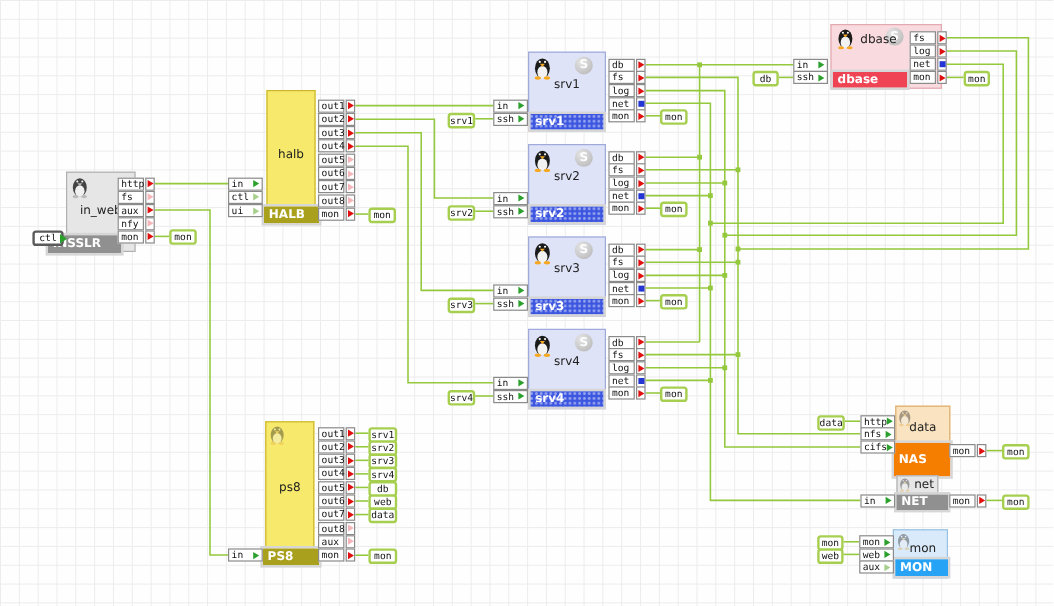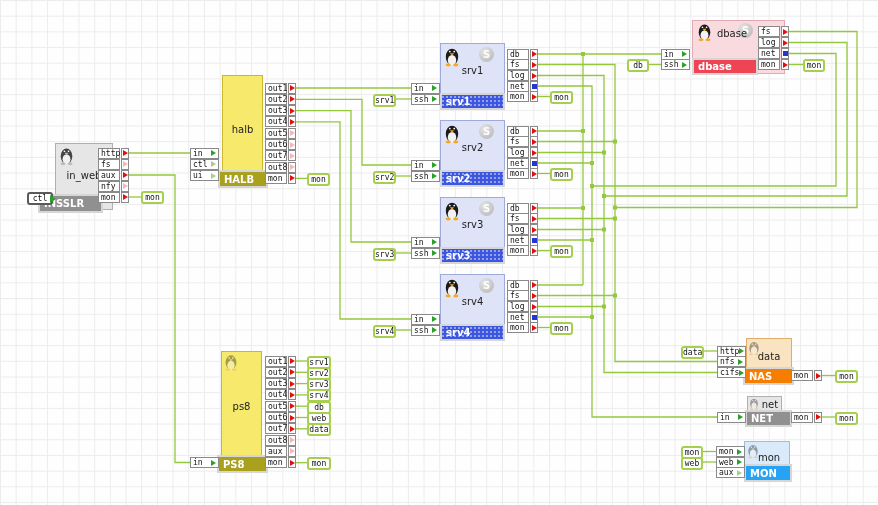--- a/index.html
+++ b/index.html
@@ -589,21 +589,21 @@
           <ellipse cx="8" cy="10.5" rx="6.2" ry="8.2" fill="#1b1b1b"></ellipse>
           <ellipse cx="8" cy="13.8" rx="4.2" ry="5.2" fill="#f2f2f2"></ellipse>
           <circle cx="5.8" cy="5.2" r="0.9" fill="#fff"></circle>
           <circle cx="10.2" cy="5.2" r="0.9" fill="#fff"></circle>
           <polygon points="5.9,6.8 10.1,6.8 8,9.4" fill="#f6a821"></polygon>
           <ellipse cx="4.2" cy="18.6" rx="2.6" ry="1.4" fill="#f6a821"></ellipse>
           <ellipse cx="11.8" cy="18.6" rx="2.6" ry="1.4" fill="#f6a821"></ellipse>
         </svg>
       </div>
       <div class="nname" style="left: 748px; top: 351px; width: 42px; height: 12px;">data</div>
-      <div class="nbadge t-tan" style="left: 745px; top: 369px; width: 47px; height: 14px;">NAS</div>
+      <div class="nbadge t-tan" style="left: 745px; top: 369px; width: 47px; height: 28px;">NAS</div>
       <div class="port pin" style="left: 717px; top: 345.5px; width: 29px; height: 11px;">
         <span class="plab">http</span>
         <span class="tri gi-on"></span>
       </div>
       <div class="port pin" style="left: 717px; top: 356px; width: 29px; height: 11px;">
         <span class="plab">nfs</span>
         <span class="tri gi-on"></span>
       </div>
       <div class="port pin" style="left: 717px; top: 367px; width: 29px; height: 11px;">
         <span class="plab">cifs</span>

